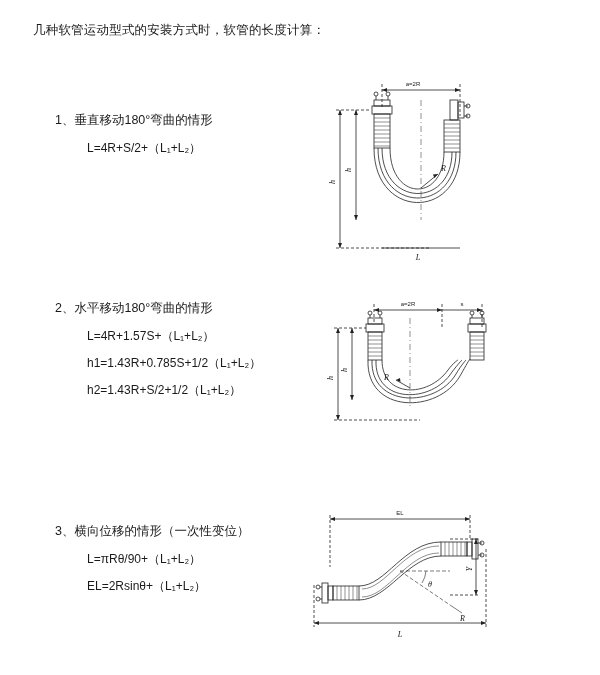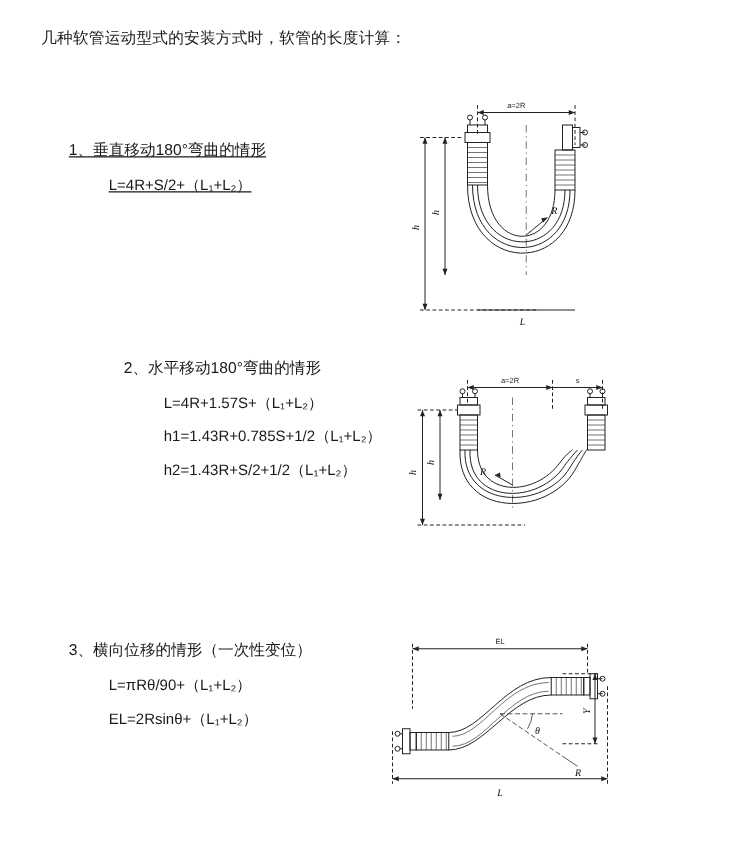--- a/index.html
+++ b/index.html
@@ -41,23 +41,23 @@
     white-space: nowrap;
     margin: 0 0 10px 32px;
   }
   .fig {
     position: absolute;
   }
   .fig svg {
     display: block;
   }
   
-  #sec1 { left: 55px; top: 112px; text-decoration: underline; }
-  #sec2 { left: 55px; top: 286px; margin-left: 44px; }
-  #sec3 { left: 55px; top: 512px; }
+  #sec1 { left: 55px; top: 112px; }
+  #sec2 { left: 55px; top: 300px; }
+  #sec3 { left: 55px; top: 523px; }
   #fig1 { left: 310px; top: 70px; }
   #fig2 { left: 310px; top: 288px; }
   #fig3 { left: 300px; top: 505px; }
   .dim-text { font-size: 6px; font-family: "Liberation Sans", sans-serif; fill: #222; }
   .lbl-text { font-size: 8px; font-family: "Liberation Serif", serif; fill: #111; font-style: italic; }
 </style>
 </head>
 <body>
 
 <div class="page">

